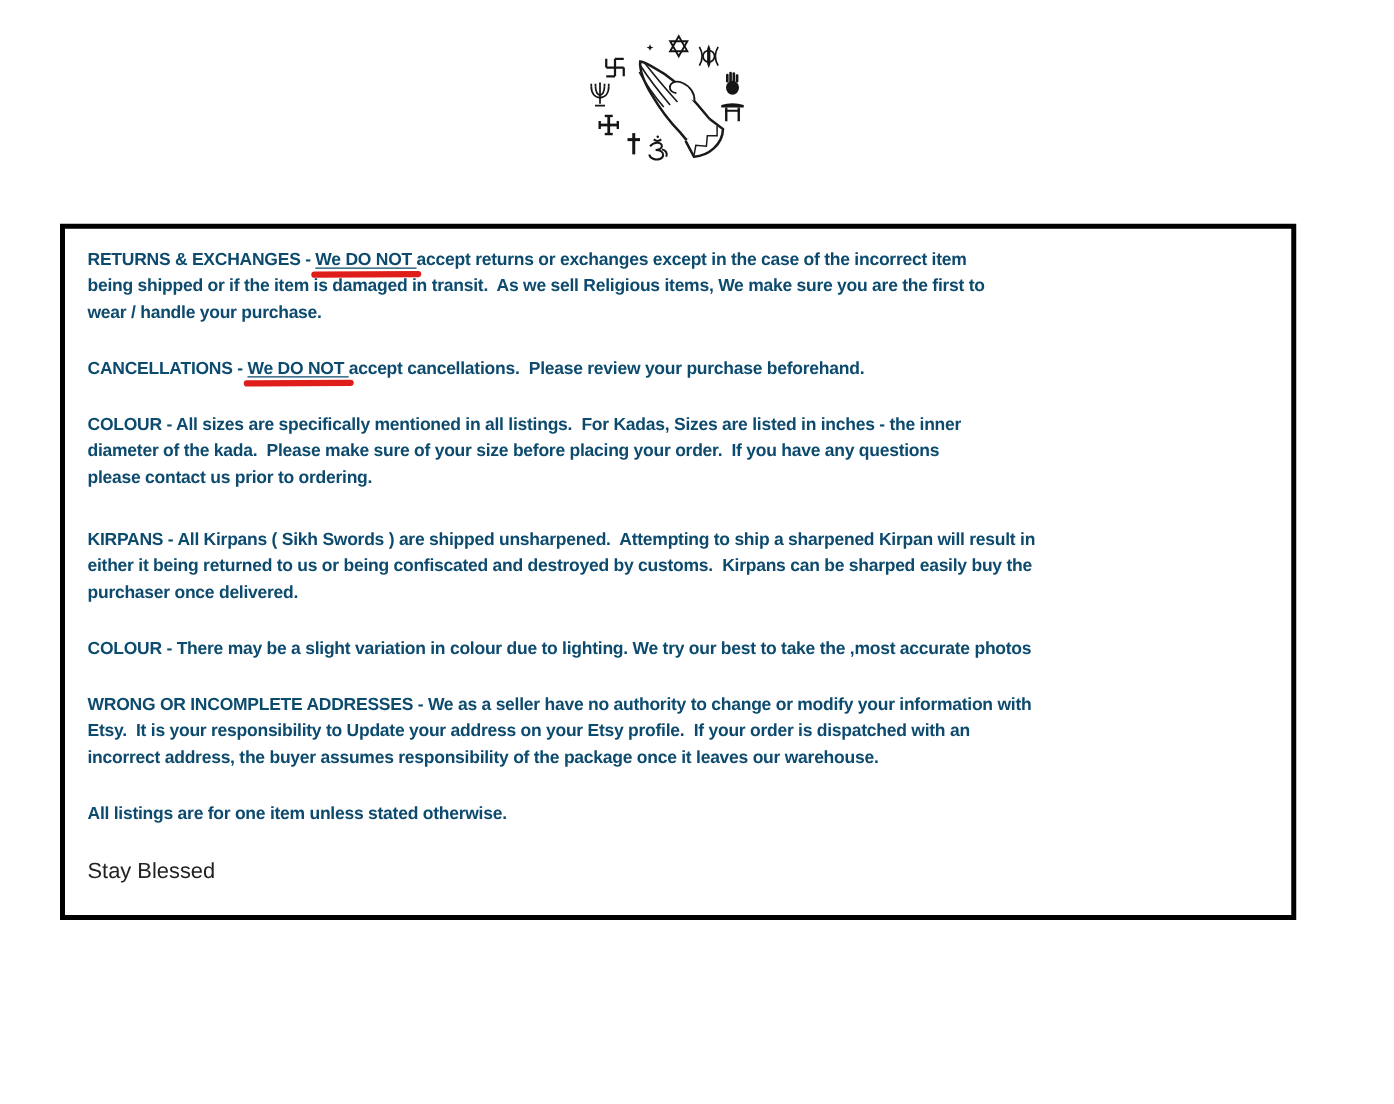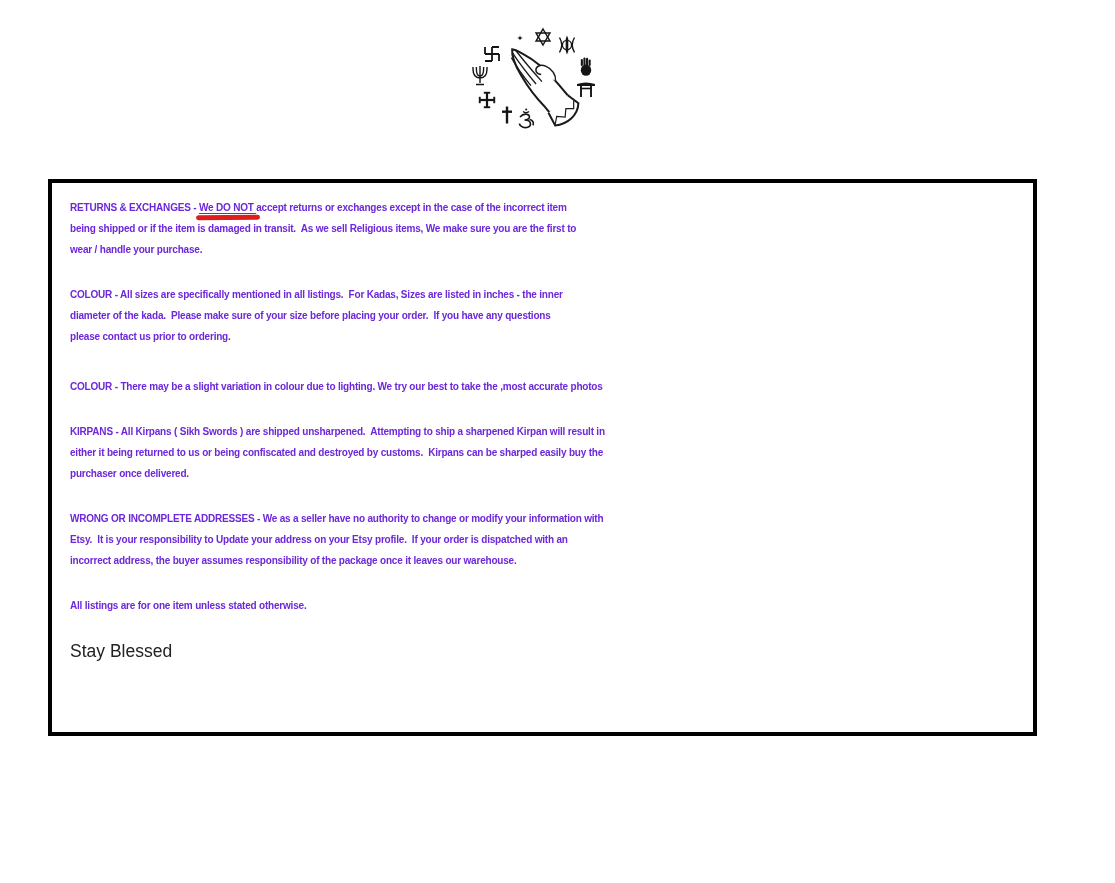--- a/index.html
+++ b/index.html
@@ -35,25 +35,25 @@
     top: 179px;
     width: 989px;
     height: 557px;
     box-sizing: border-box;
     border: 4px solid #000000;
     padding: 14px 20px 10px 18px;
     background: #ffffff;
   }
   .para {
     margin: 0 0 24px 0;
-    font-size: 10px;
+    font-size: 14px;
     line-height: 21px;
     font-weight: bold;
     letter-spacing: -0.2px;
-    color: #6d28d9;
+    color: #0c4a6e;
     white-space: pre-wrap;
   }
   .para.gap-lg { margin-bottom: 29px; }
   .donot {
     position: relative;
     text-decoration: underline;
     text-underline-offset: 2px;
   }
   .donot::after {
     content: "";
@@ -153,30 +153,31 @@
     </g>
   </svg>
 </div>
 
 <div class="policy-box">
 
   <p class="para"><span>RETURNS &amp; EXCHANGES</span><span> - </span><span class="donot">We DO NOT </span><span>accept returns or exchanges except in the case of the incorrect item
 being shipped or if the item is damaged in transit.  As we sell Religious items, We make sure you are the first to
 wear / handle your purchase.</span></p>
 
+  <p class="para"><span>CANCELLATIONS</span><span> - </span><span class="donot">We DO NOT </span><span>accept cancellations.  Please review your purchase beforehand.</span></p>
 
   <p class="para gap-lg"><span>COLOUR</span><span> - </span><span>All sizes are specifically mentioned in all listings.  For Kadas, Sizes are listed in inches - the inner
 diameter of the kada.  Please make sure of your size before placing your order.  If you have any questions
 please contact us prior to ordering.</span></p>
 
-  <p class="para"><span>COLOUR</span><span> - </span><span>There may be a slight variation in colour due to lighting. We try our best to take the ,most accurate photos</span></p>
-
   <p class="para"><span>KIRPANS</span><span> - </span><span>All Kirpans ( Sikh Swords ) are shipped unsharpened.  Attempting to ship a sharpened Kirpan will result in
 either it being returned to us or being confiscated and destroyed by customs.  Kirpans can be sharped easily buy the
 purchaser once delivered.</span></p>
+
+  <p class="para"><span>COLOUR</span><span> - </span><span>There may be a slight variation in colour due to lighting. We try our best to take the ,most accurate photos</span></p>
 
   <p class="para"><span>WRONG OR INCOMPLETE ADDRESSES</span><span> - </span><span>We as a seller have no authority to change or modify your information with
 Etsy.  It is your responsibility to Update your address on your Etsy profile.  If your order is dispatched with an
 incorrect address, the buyer assumes responsibility of the package once it leaves our warehouse.</span></p>
 
   <p class="para"><span>All listings are for one item unless stated otherwise.</span></p>
 
   <p class="closing">Stay Blessed</p>
 
 </div>

